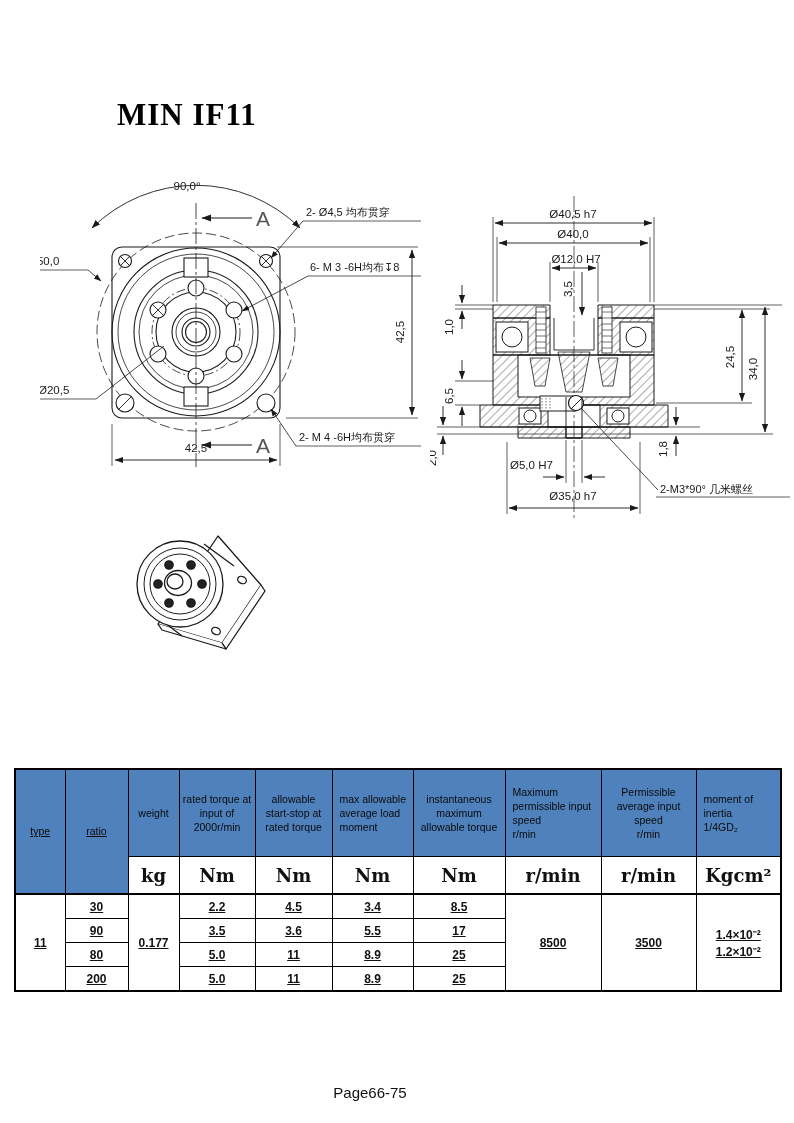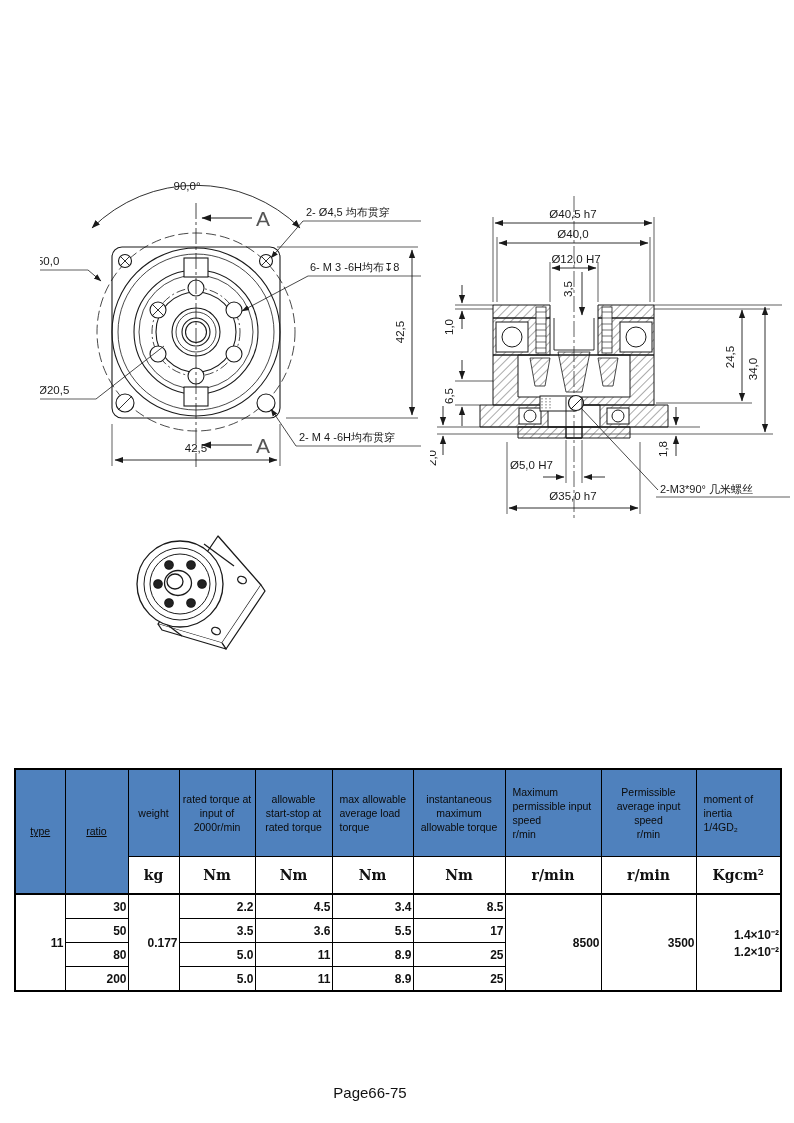--- a/index.html
+++ b/index.html
@@ -16,33 +16,34 @@
   text.sec{font-size:21px;fill:#555;}
   
   .spec-table{position:absolute;left:14px;top:768px;}
   table{border-collapse:collapse;table-layout:fixed;width:766px;}
   td{border:1px solid #000;overflow:hidden;}
   td.hdr{background:#4f81bd;font-size:10.5px;line-height:1.35;text-align:center;
          vertical-align:middle;padding:2px 3px;color:#0a0a0a;height:82px;}
   td.hdr.al{text-align:left;padding-left:7px;}
   td.hdr.tall{height:118px;text-decoration:underline;}
   td.unit{height:34px;text-align:center;vertical-align:middle;background:#fff;
-          font-family:"DejaVu Serif","Liberation Serif",serif;font-weight:bold;font-size:14px;}
+          font-family:"DejaVu Serif","Liberation Serif",serif;font-weight:bold;font-size:18px;}
   tr.urow td{border-bottom:2.5px solid #000;}
   td.hdr.tall{border-bottom:2.5px solid #000;}
-  td.val{height:21px;text-align:right;vertical-align:middle;font-weight:bold;font-size:12px;}
+  td.val{height:21px;text-align:center;vertical-align:middle;font-weight:bold;font-size:12px;text-decoration:underline;}
   table{border:2.5px solid #000;}
   .footer{position:absolute;left:284px;top:1084px;width:172px;text-align:center;
           font-size:15px;color:#111;}
 </style>
 </head>
 <body>
 
 <div class="page">
 
+  <div class="title">MIN IF11</div>
 
   <svg class="fv" width="390" height="335" viewBox="40 170 390 335">
     <defs>
       <marker id="arrF" viewBox="0 0 10 10" refX="9" refY="5" markerWidth="10" markerHeight="10" orient="auto-start-reverse">
           <path d="M0,1.5 L9.5,5 L0,8.5 Z" fill="#1a1a1a"></path>
         </marker>
     </defs>
     <g stroke="#1a1a1a" fill="none" stroke-width="1.1">
 
       <path d="M 92,228 A 148,148 0 0 1 300,228" stroke-width="0.9" marker-start="url(#arrF)" marker-end="url(#arrF)"></path>
@@ -281,21 +282,21 @@
           <col style="width:95px">
         <col style="width:85px">
       </colgroup>
       <tbody>
           <tr>
         <td class="hdr tall" rowspan="2">type</td>
         <td class="hdr tall" rowspan="2">ratio</td>
         <td class="hdr">weight</td>
         <td class="hdr">rated torque at input of 2000r/min</td>
         <td class="hdr">allowable start-stop at rated torque</td>
-        <td class="hdr al">max allowable average load torque</td>
+        <td class="hdr al">max allowable average load moment</td>
         <td class="hdr">instantaneous maximum allowable torque</td>
         <td class="hdr al">
           <div>Maximum permissible input speed</div>
           <div>r/min</div>
         </td>
         <td class="hdr">
           <div>Permissible average input speed</div>
           <div>r/min</div>
         </td>
         <td class="hdr al">
@@ -322,21 +323,21 @@
         <td class="val">3.4</td>
         <td class="val">8.5</td>
         <td class="val" rowspan="4">8500</td>
         <td class="val" rowspan="4">3500</td>
         <td class="val" rowspan="4">
           <div>1.4×10⁻²</div>
           <div>1.2×10⁻²</div>
         </td>
       </tr>
       <tr>
-        <td class="val">50</td>
+        <td class="val">90</td>
         <td class="val">3.5</td>
         <td class="val">3.6</td>
         <td class="val">5.5</td>
         <td class="val">17</td>
       </tr>
       <tr>
         <td class="val">80</td>
         <td class="val">5.0</td>
         <td class="val">11</td>
         <td class="val">8.9</td>

